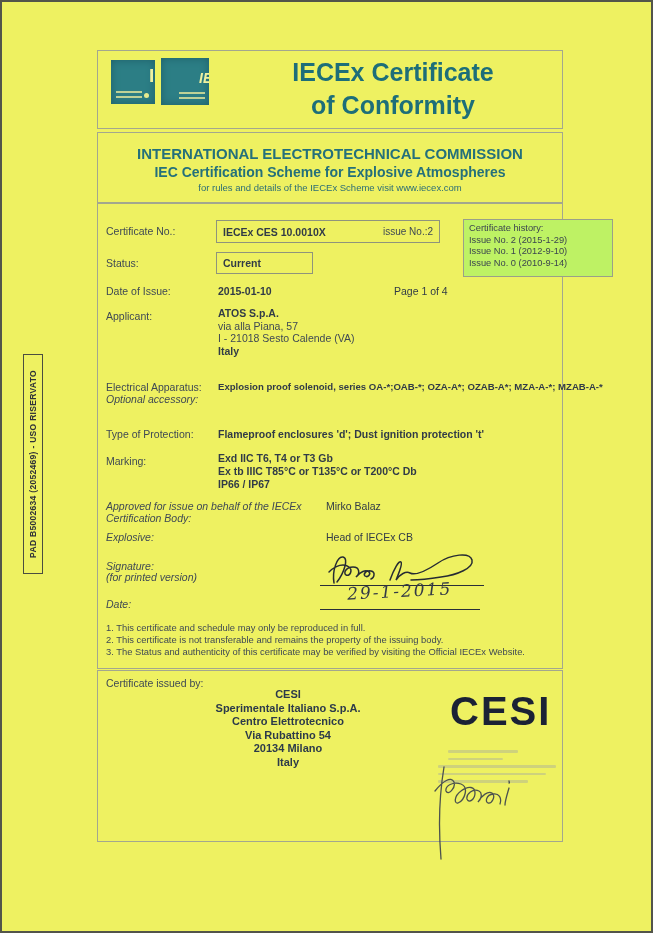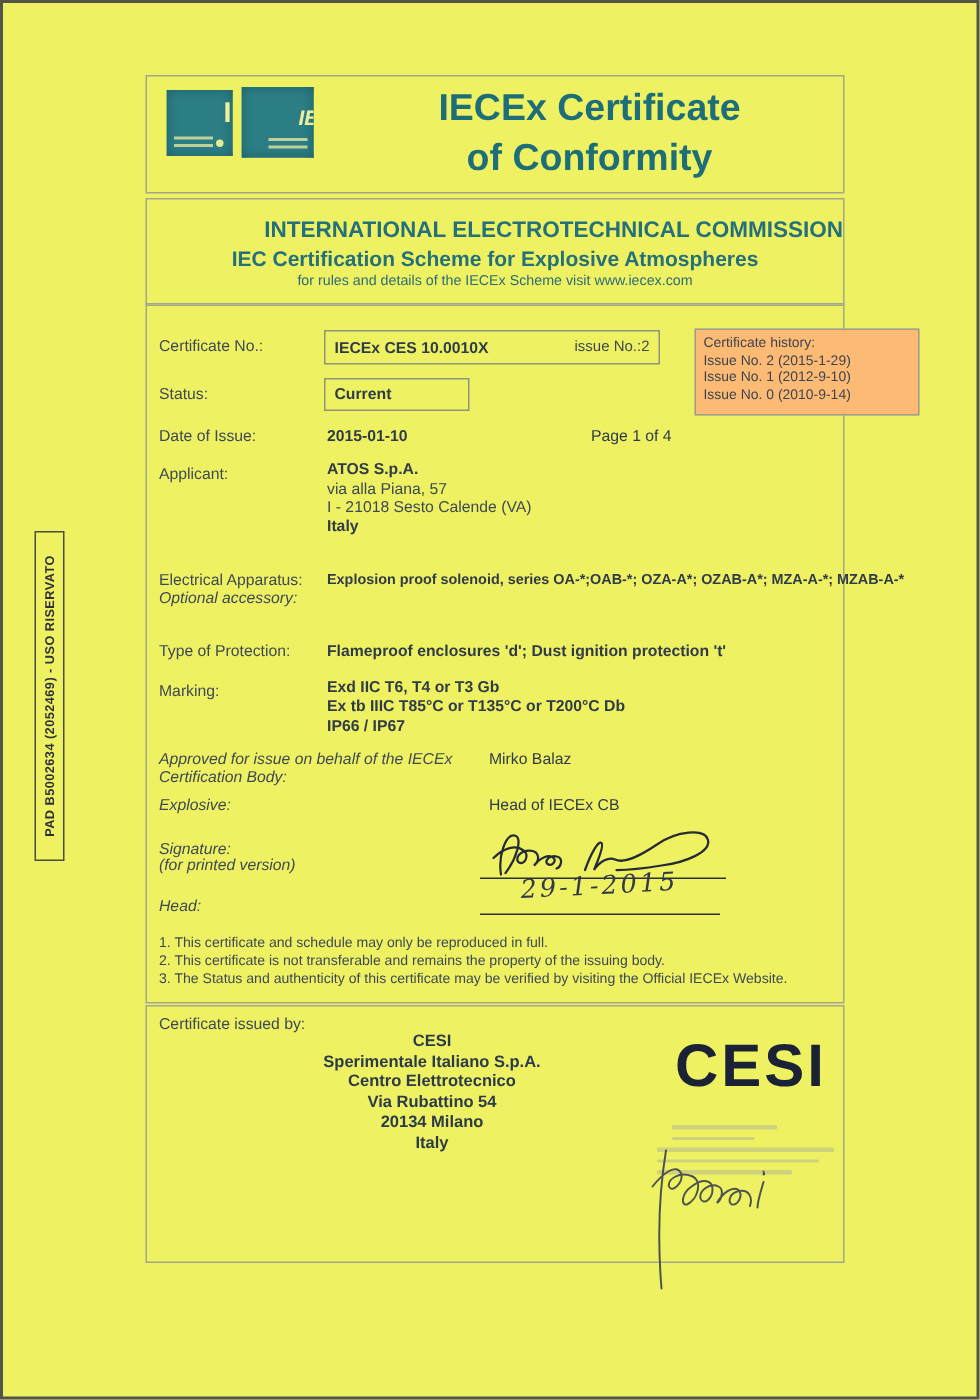--- a/index.html
+++ b/index.html
@@ -16,35 +16,35 @@
   
   .hdr-title{position:absolute;left:130px;right:4px;top:5px;text-align:center;
     font-size:25px;line-height:33px;font-weight:bold;color:#1d6e79;}
   .logo{position:absolute;background:#2c7e85;color:#eef0a0;overflow:hidden;
     box-shadow:inset 0 0 8px #1f6069;}
   .logo .ltxt{display:block;text-align:center;font-weight:bold;padding-left:38px;}
   .logo-bar{position:absolute;background:#d8e09a;height:2px;opacity:.85;}
   .logo-dot{position:absolute;width:5px;height:5px;border-radius:50%;background:#e6eb8f;}
 
   
-  .sub1{font-size:15px;font-weight:bold;color:#24707b;text-align:right;margin-top:12px;}
+  .sub1{font-size:15px;font-weight:bold;color:#24707b;text-align:center;margin-top:12px;}
   .sub2{font-size:14px;font-weight:bold;color:#24707b;text-align:center;margin-top:2px;}
   .sub3{font-size:9.5px;color:#2b6d76;text-align:center;margin-top:2px;}
 
   .lbl{position:absolute;font-size:10.5px;color:#3f4954;white-space:nowrap;}
   .lbl.it{font-style:italic;}
   .val{position:absolute;font-size:10.5px;font-weight:bold;color:#313b47;white-space:nowrap;}
   .val.reg{font-weight:normal;}
   .vbox{position:absolute;border:1px solid #8f947c;display:flex;align-items:center;
     justify-content:space-between;padding:0 6px;box-sizing:border-box;font-size:10.5px;}
   .vbox .bld{font-weight:bold;color:#313b47;}
   .vbox .rgt{font-weight:normal;font-size:10px;color:#3f4954;}
 
   .hist{position:absolute;left:461px;top:217px;width:150px;height:58px;
-    border:1px solid #9aa089;background:#fdba74;font-size:9.3px;line-height:11.5px;
+    border:1px solid #9aa089;background:#bef264;font-size:9.3px;line-height:11.5px;
     padding:3px 5px;box-sizing:border-box;color:#3b454f;z-index:5;}
 
   .lines{position:absolute;font-size:10.5px;line-height:12.5px;color:#3f4954;}
   .lines .b{font-weight:bold;color:#313b47;}
   .mark{position:absolute;font-size:10.5px;line-height:13px;font-weight:bold;color:#313b47;}
 
   .sig-area{position:absolute;border-bottom:1.5px solid #2a2f38;}
   .hand-date{font-family:"DejaVu Serif",serif;font-style:italic;font-size:17px;
     color:#333a46;display:inline-block;transform:rotate(-3deg);letter-spacing:2px;}
 
@@ -151,21 +151,21 @@
 
     <div class="lbl it" style="left:8px;top:357px;">Signature:</div>
     <div class="lbl it" style="left:8px;top:368px;">(for printed version)</div>
     <div class="sig-area" style="left:222px;top:346px;width:164px;height:36px;">
       <svg width="164" height="36" viewBox="0 0 164 36">
         <path d="M14,34 C12,22 17,7 23,8 C29,9 24,24 17,33 M9,23 C16,16 24,14 29,18 C33,21 30,28 26,26 C23,24 26,18 33,18 C40,18 40,25 36,28 C40,23 46,20 49,23 C51,25 48,29 45,27 C43,25 46,21 51,22 C56,23 54,29 51,30" fill="none" stroke="#262b33" stroke-width="1.5" stroke-linecap="round"></path>
         <path d="M70,31 C74,20 79,11 81,13 C83,15 78,26 76,31 C80,25 86,22 90,24 C96,27 106,22 118,14 C131,5 150,3 152,11 C154,19 137,26 121,28 C109,30 97,31 91,31" fill="none" stroke="#262b33" stroke-width="1.5" stroke-linecap="round"></path>
       </svg>
     </div>
 
-    <div class="lbl it" style="left:8px;top:395px;">Head:</div>
+    <div class="lbl it" style="left:8px;top:395px;">Date:</div>
     <div class="sig-area" style="left:222px;top:378px;width:160px;height:28px;text-align:center;">
       <span class="hand-date">29-1-2015</span>
     </div>
 
     <div class="fnotes" style="left:8px;top:419px;">
       <div>1. This certificate and schedule may only be reproduced in full.</div>
       <div>2. This certificate is not transferable and remains the property of the issuing body.</div>
       <div>3. The Status and authenticity of this certificate may be verified by visiting the Official IECEx Website.</div>
     </div>
   </div>

